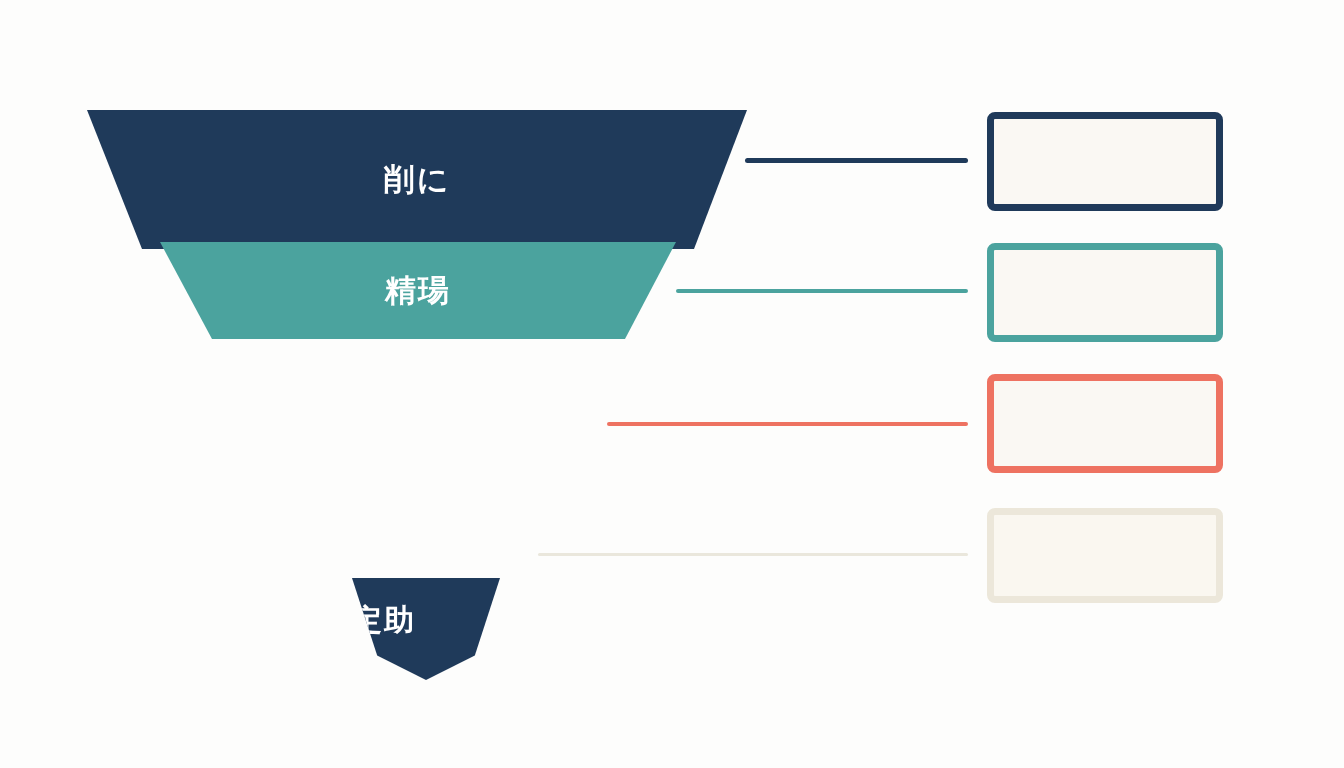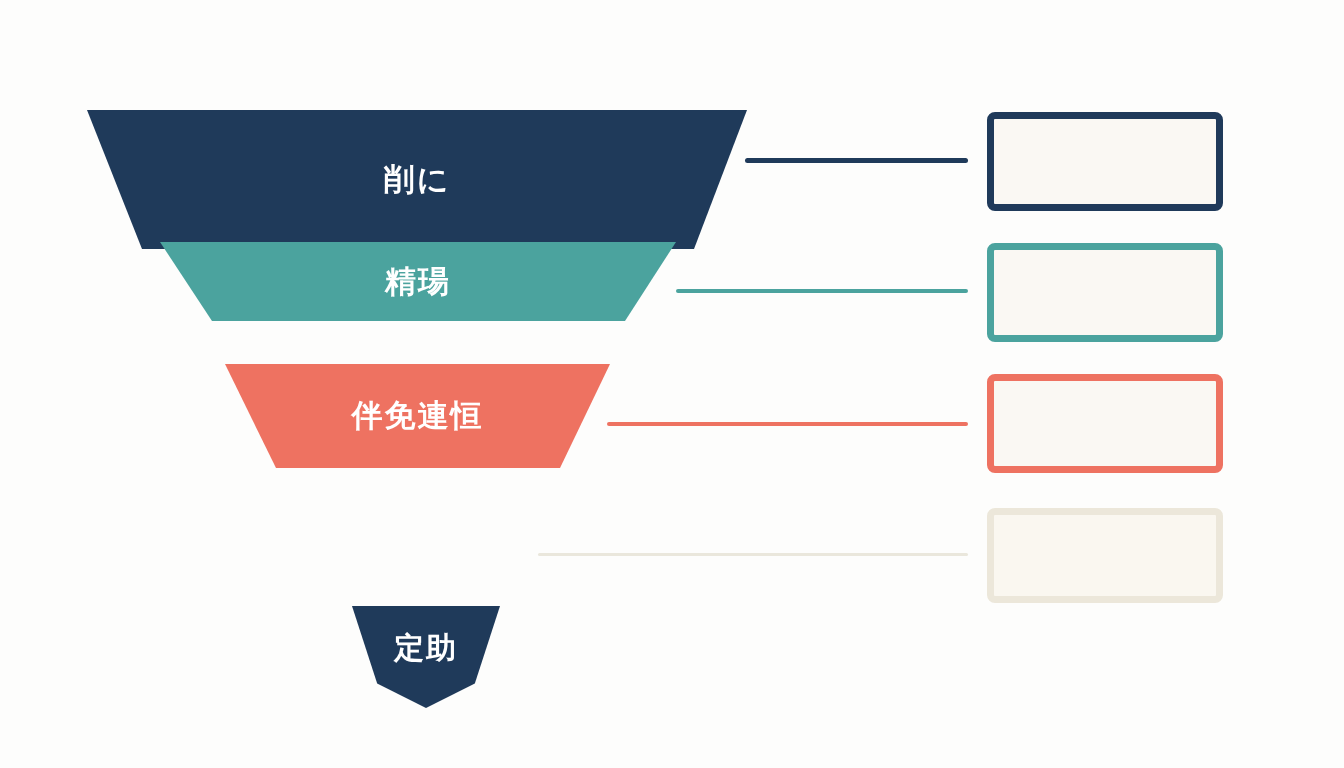--- a/index.html
+++ b/index.html
@@ -28,43 +28,42 @@
     font-size: 31px;
     letter-spacing: 2px;
     color: #ffffff;
   }
   .tier1 {
     left: 87px; top: 110px; width: 660px; height: 139px;
     background: var(--tier1, #1f3a5a);
     clip-path: polygon(0 0, 100% 0, calc(100% - 53px) 100%, 55px 100%);
   }
   .tier2 {
-    left: 160px; top: 242px; width: 516px; height: 79px;
+    left: 160px; top: 242px; width: 516px; height: 97px;
     background: var(--tier2, #4ba39e);
     clip-path: polygon(0 0, 100% 0, calc(100% - 51px) 100%, 52px 100%);
   }
   .tier3 {
     left: 225px; top: 364px; width: 385px; height: 104px;
     background: var(--tier3, #ee7261);
     clip-path: polygon(0 0, 100% 0, calc(100% - 50px) 100%, 51px 100%);
   }
   .tier4 {
     left: 289px; top: 490px; width: 256px; height: 87px;
     background: var(--tier4, #efede5);
     clip-path: polygon(0 0, 100% 0, calc(100% - 42px) 100%, 42px 100%);
   }
   .tier4 .tier-label { color: var(--tier1, #1f3a5a); }
   
   .terminal {
     position: absolute;
-    left: 352px; top: 606px; width: 148px; height: 102px;
+    left: 352px; top: 578px; width: 148px; height: 102px;
     background: var(--tier1, #1f3a5a);
     clip-path: polygon(0 0, 100% 0, 83% 76%, 50% 100%, 17% 76%);
     display: flex;
-    justify-content: center;
   }
   .terminal .tier-label {
     margin-top: 22px;
     font-size: 30px;
   }
   
   .connector {
     position: absolute;
     border-radius: 3px;
   }
@@ -91,23 +90,20 @@
 <body>
 
 <div class="stage">
 
   <div class="tier tier1">
     <span class="tier-label">削に</span>
   </div>
   <div class="tier tier2">
     <span class="tier-label">精瑒</span>
   </div>
-  <div class="tier tier3">
-    <span class="tier-label">伴免連恒</span>
-  </div>
 
   <div class="terminal">
     <span class="tier-label">定助</span>
   </div>
 
   <div class="connector connector1"></div>
   <div class="connector connector2"></div>
   <div class="connector connector3"></div>
   <div class="connector connector4"></div>
 

